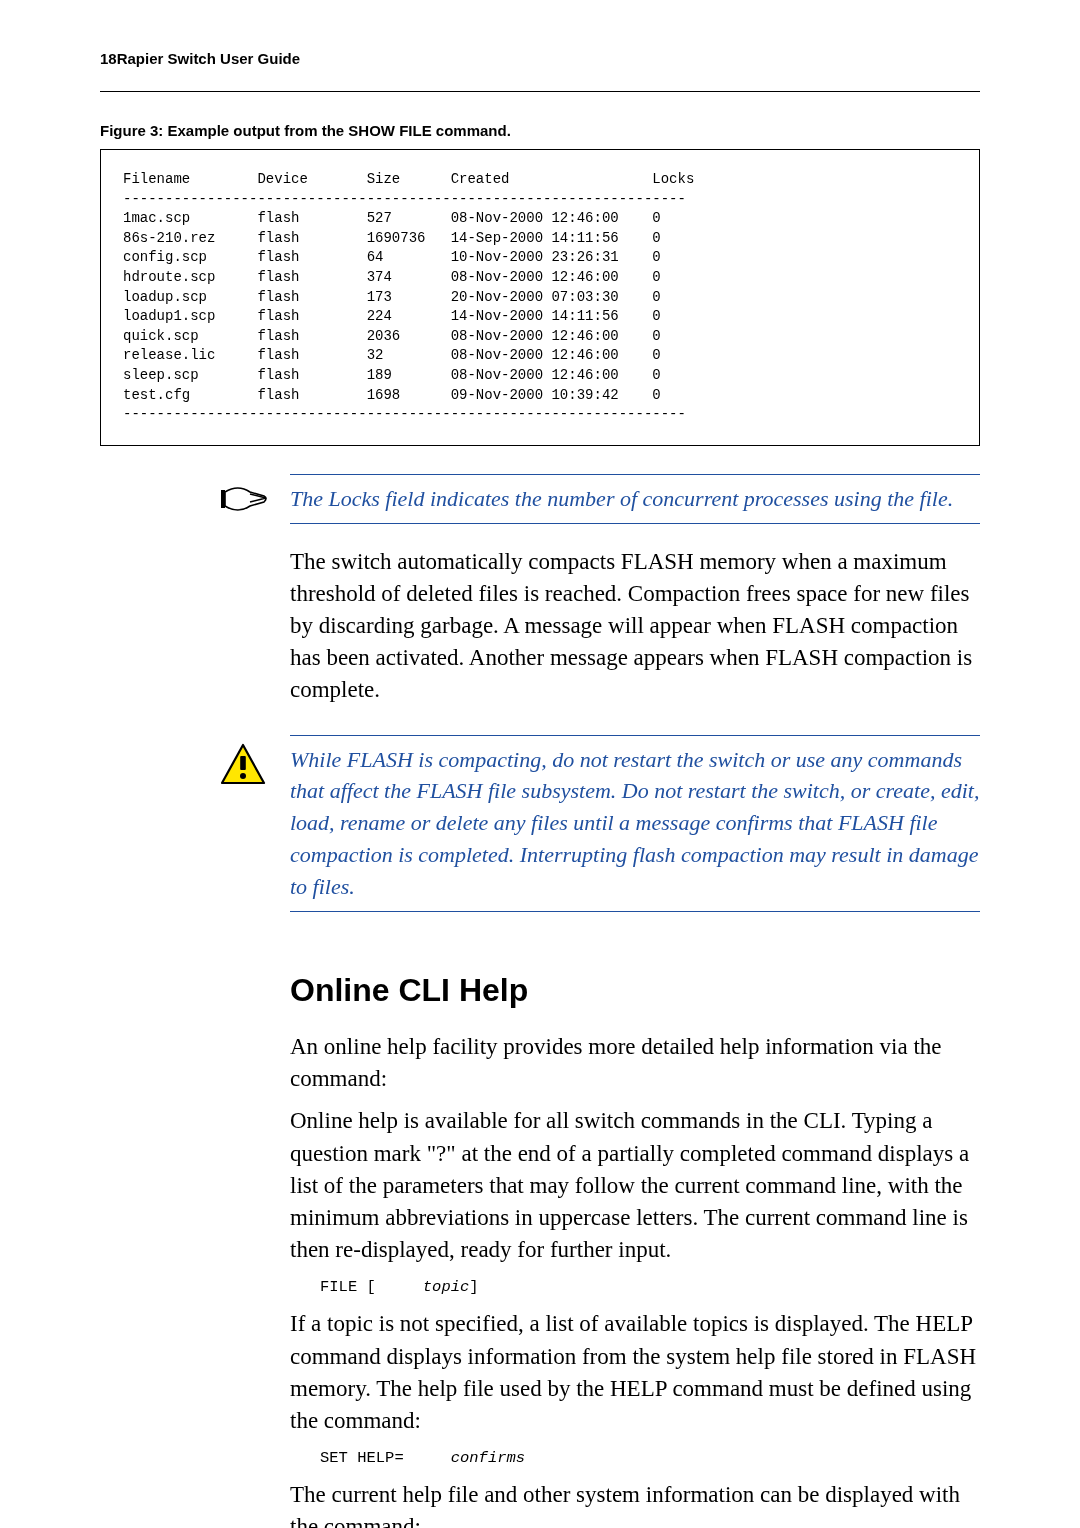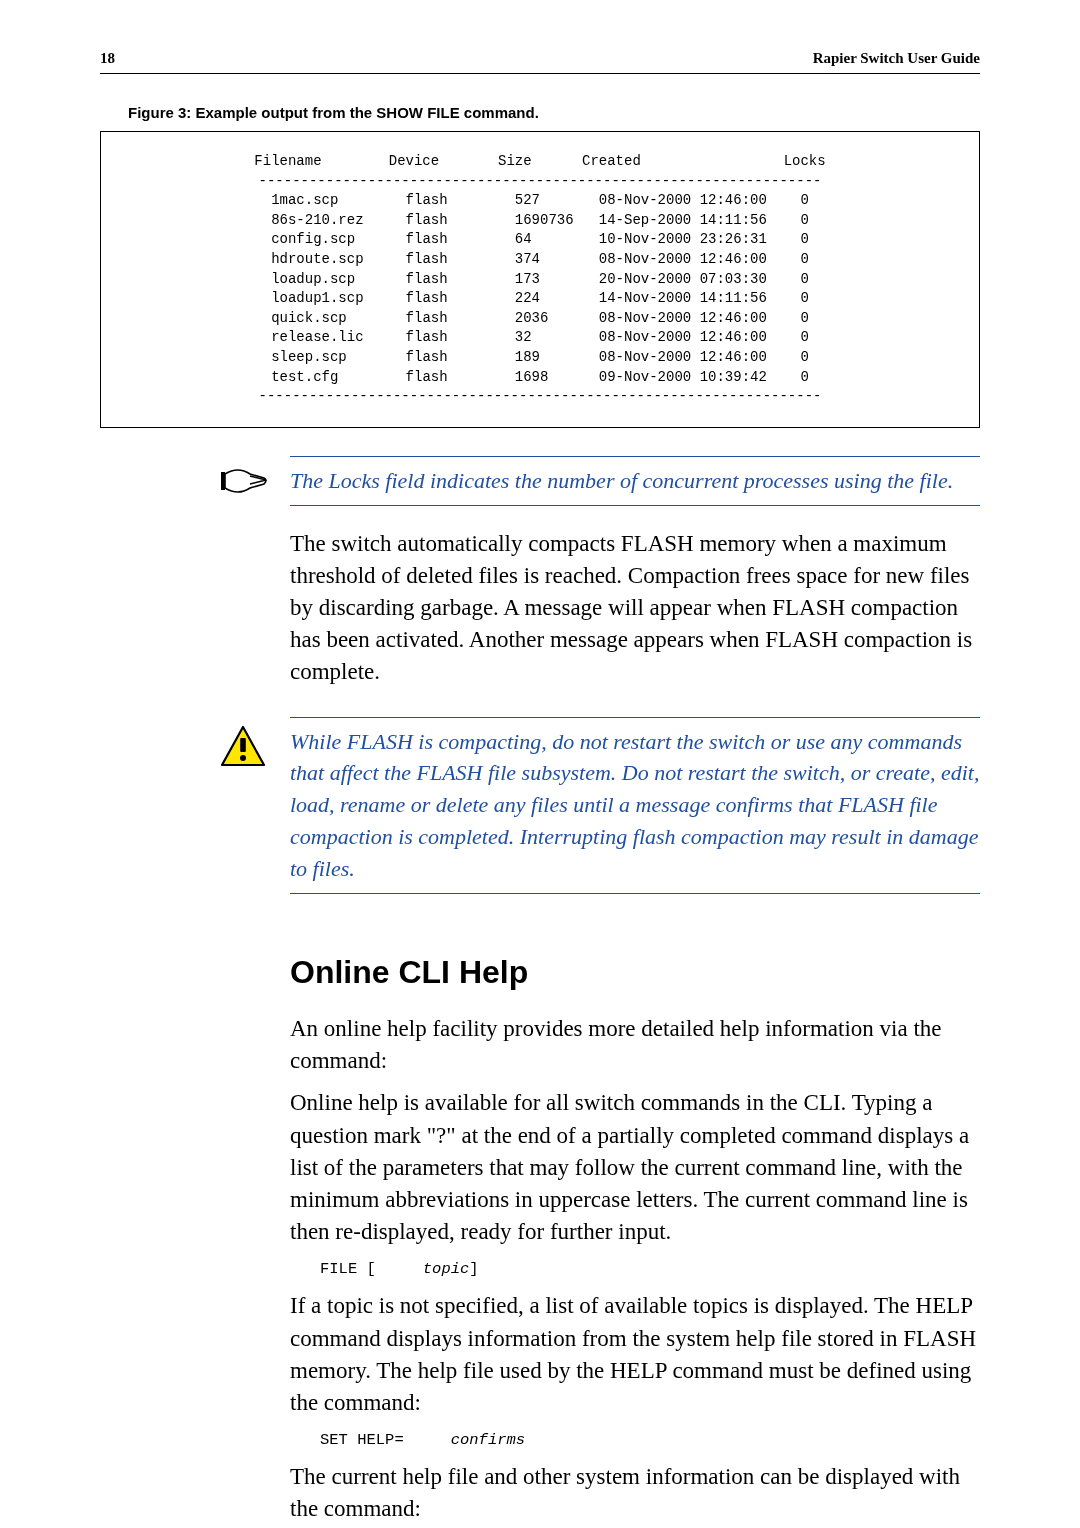--- a/index.html
+++ b/index.html
@@ -9,47 +9,44 @@
     font-family: "Palatino Linotype", "Book Antiqua", Palatino, Georgia, serif;
     color: #000;
     width: 1080px;
   }
   .page {
     padding: 50px 100px 60px 100px;
     box-sizing: border-box;
   }
   .header-row {
     display: flex;
-    justify-content: space-between;
-    font-family: Liberation Serif, serif;
+    font-family: Liberation Sans, sans-serif;
     font-weight: bold;
     font-size: 15px;
-    margin-bottom: 6px;
+    margin-bottom: 24px;
   }
   .header-rule {
     border: none;
     border-top: 1px solid #000;
     margin: 0 0 30px 0;
   }
   .figure-caption {
     font-family: Arial, Helvetica, sans-serif;
     font-weight: bold;
     font-size: 15px;
     margin-bottom: 10px;
-    margin-left: 28px;
   }
   .code-frame {
     border: 1px solid #000;
     padding: 20px 22px;
     font-family: "Courier New", Courier, monospace;
     font-size: 14px;
     line-height: 1.4;
     white-space: pre;
     overflow: hidden;
-    text-align: center;
   }
   .content-col {
     margin-left: 190px;
   }
   .callout {
     position: relative;
     margin-top: 28px;
   }
   .callout-icon {
     position: absolute;

